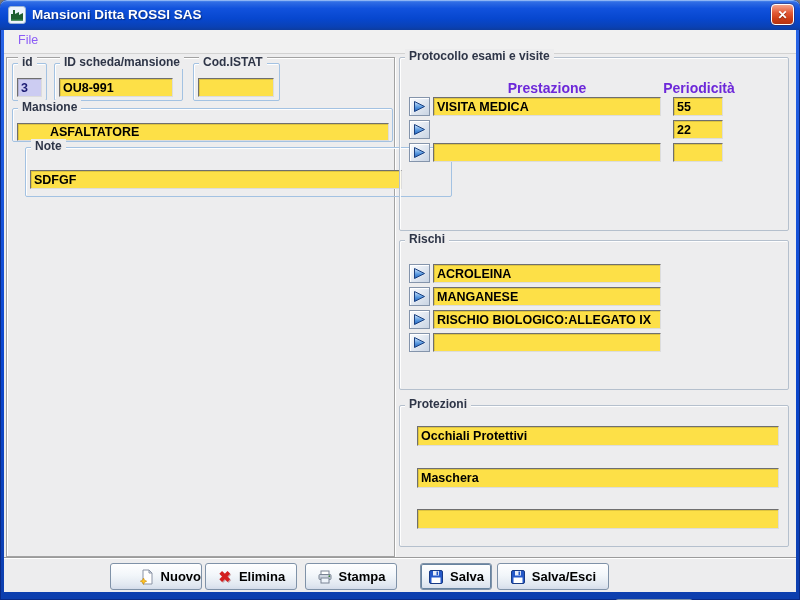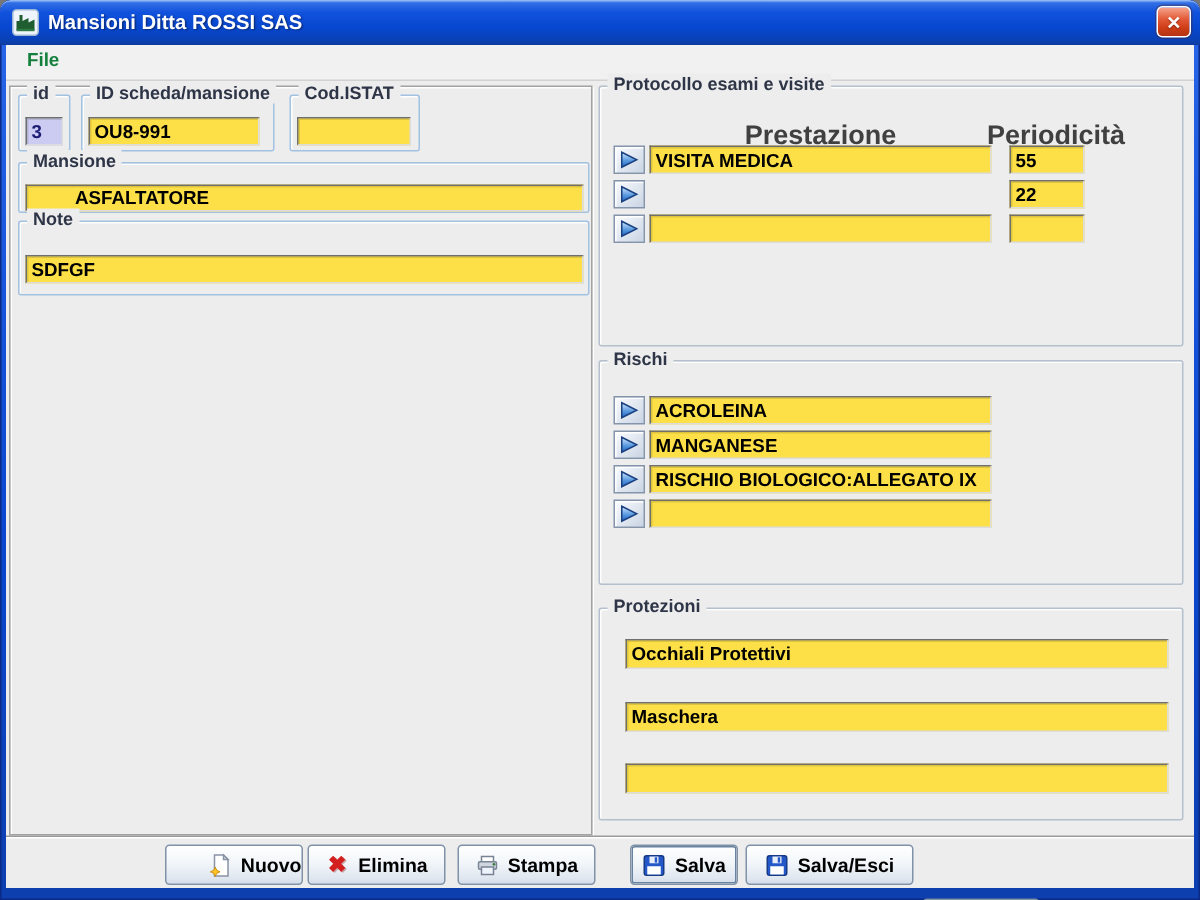--- a/index.html
+++ b/index.html
@@ -29,21 +29,21 @@
     box-shadow:0 0 0 1px rgba(90,30,15,.35);
     display:flex;align-items:center;justify-content:center;cursor:default;
   }
   .close-btn span{color:#fff;font-size:12px;font-weight:bold;text-shadow:0 1px 1px rgba(90,20,0,.7);line-height:1;}
   .menubar{
     position:absolute;left:4px;top:30px;width:792px;height:24px;
     background:#f1f1f1;border-bottom:1px solid #d2d2d2;
   }
   .menu-item{
     display:inline-block;margin-left:6px;padding:3px 8px 0 8px;
-    font-size:12.5px;font-weight:bold;color:#15803d;
+    font-size:12.5px;font-weight:normal;color:#8b5cf6;
   }
   .content{
     position:absolute;left:4px;top:54px;width:792px;height:538px;
     background:#ededee;
   }
   .panel-etched{
     position:absolute;border:1px solid #a2a2a2;
     box-shadow:1px 1px 0 #ffffff, inset 1px 1px 0 #ffffff;
   }
   .group{position:absolute;border-radius:2px;}
@@ -54,21 +54,21 @@
     font-size:12px;font-weight:bold;color:#2e3547;white-space:nowrap;line-height:14px;
   }
   .tf{
     position:absolute;background:#fde047;border:1px solid;
     border-color:#6f6f6f #dcdcdc #dcdcdc #6f6f6f;
     box-shadow:inset 1px 1px 0 rgba(0,0,0,.12);
     font-size:12.5px;font-weight:bold;color:#000;padding:0 3px;margin:0;
   }
   .tf.id-bg{background:#ccccf2;color:#1c1c74;}
   .col-header{
-    position:absolute;font-size:18px;font-weight:bold;color:#404040;
+    position:absolute;font-size:14px;font-weight:bold;color:#6d28d9;
     text-align:center;white-space:nowrap;
   }
   .arrow-btn{
     position:absolute;width:21px;height:19px;
     background:linear-gradient(135deg,#fafcff,#c9d4e3);
     border:1px solid #8494ab;box-shadow:inset 1px 1px 0 #fff;
     display:flex;align-items:center;justify-content:center;padding:0;
   }
   .btnbar-sep{
     position:absolute;left:0;top:503px;width:792px;height:2px;
@@ -137,21 +137,21 @@
       <div class="group blue" style="left:186px;top:5px;width:87px;height:38px;">
         <span class="legend">Cod.ISTAT</span>
         <input class="tf" style="left: 4px; top: 14px; width: 76px; height: 19px;" value="">
       </div>
 
       <div class="group blue" style="left:5px;top:50px;width:381px;height:34px;">
         <span class="legend">Mansione</span>
         <input class="tf" style="left: 4px; top: 14px; width: 372px; height: 18px; padding-left: 32px;" value="ASFALTATORE">
       </div>
 
-      <div class="group blue" style="left:5px;top:89px;width:381px;height:50px;">
+      <div class="group blue" style="left:18px;top:89px;width:427px;height:50px;">
         <span class="legend">Note</span>
         <input class="tf" style="left: 4px; top: 22px; width: 372px; height: 19px;" value="SDFGF">
       </div>
 
     </div>
 
     <div class="group gray" style="left:395px;top:3px;width:390px;height:174px;">
       <span class="legend">Protocollo esami e visite</span>
 
       <div class="col-header" style="left:33px;top:22px;width:228px;">Prestazione</div>

